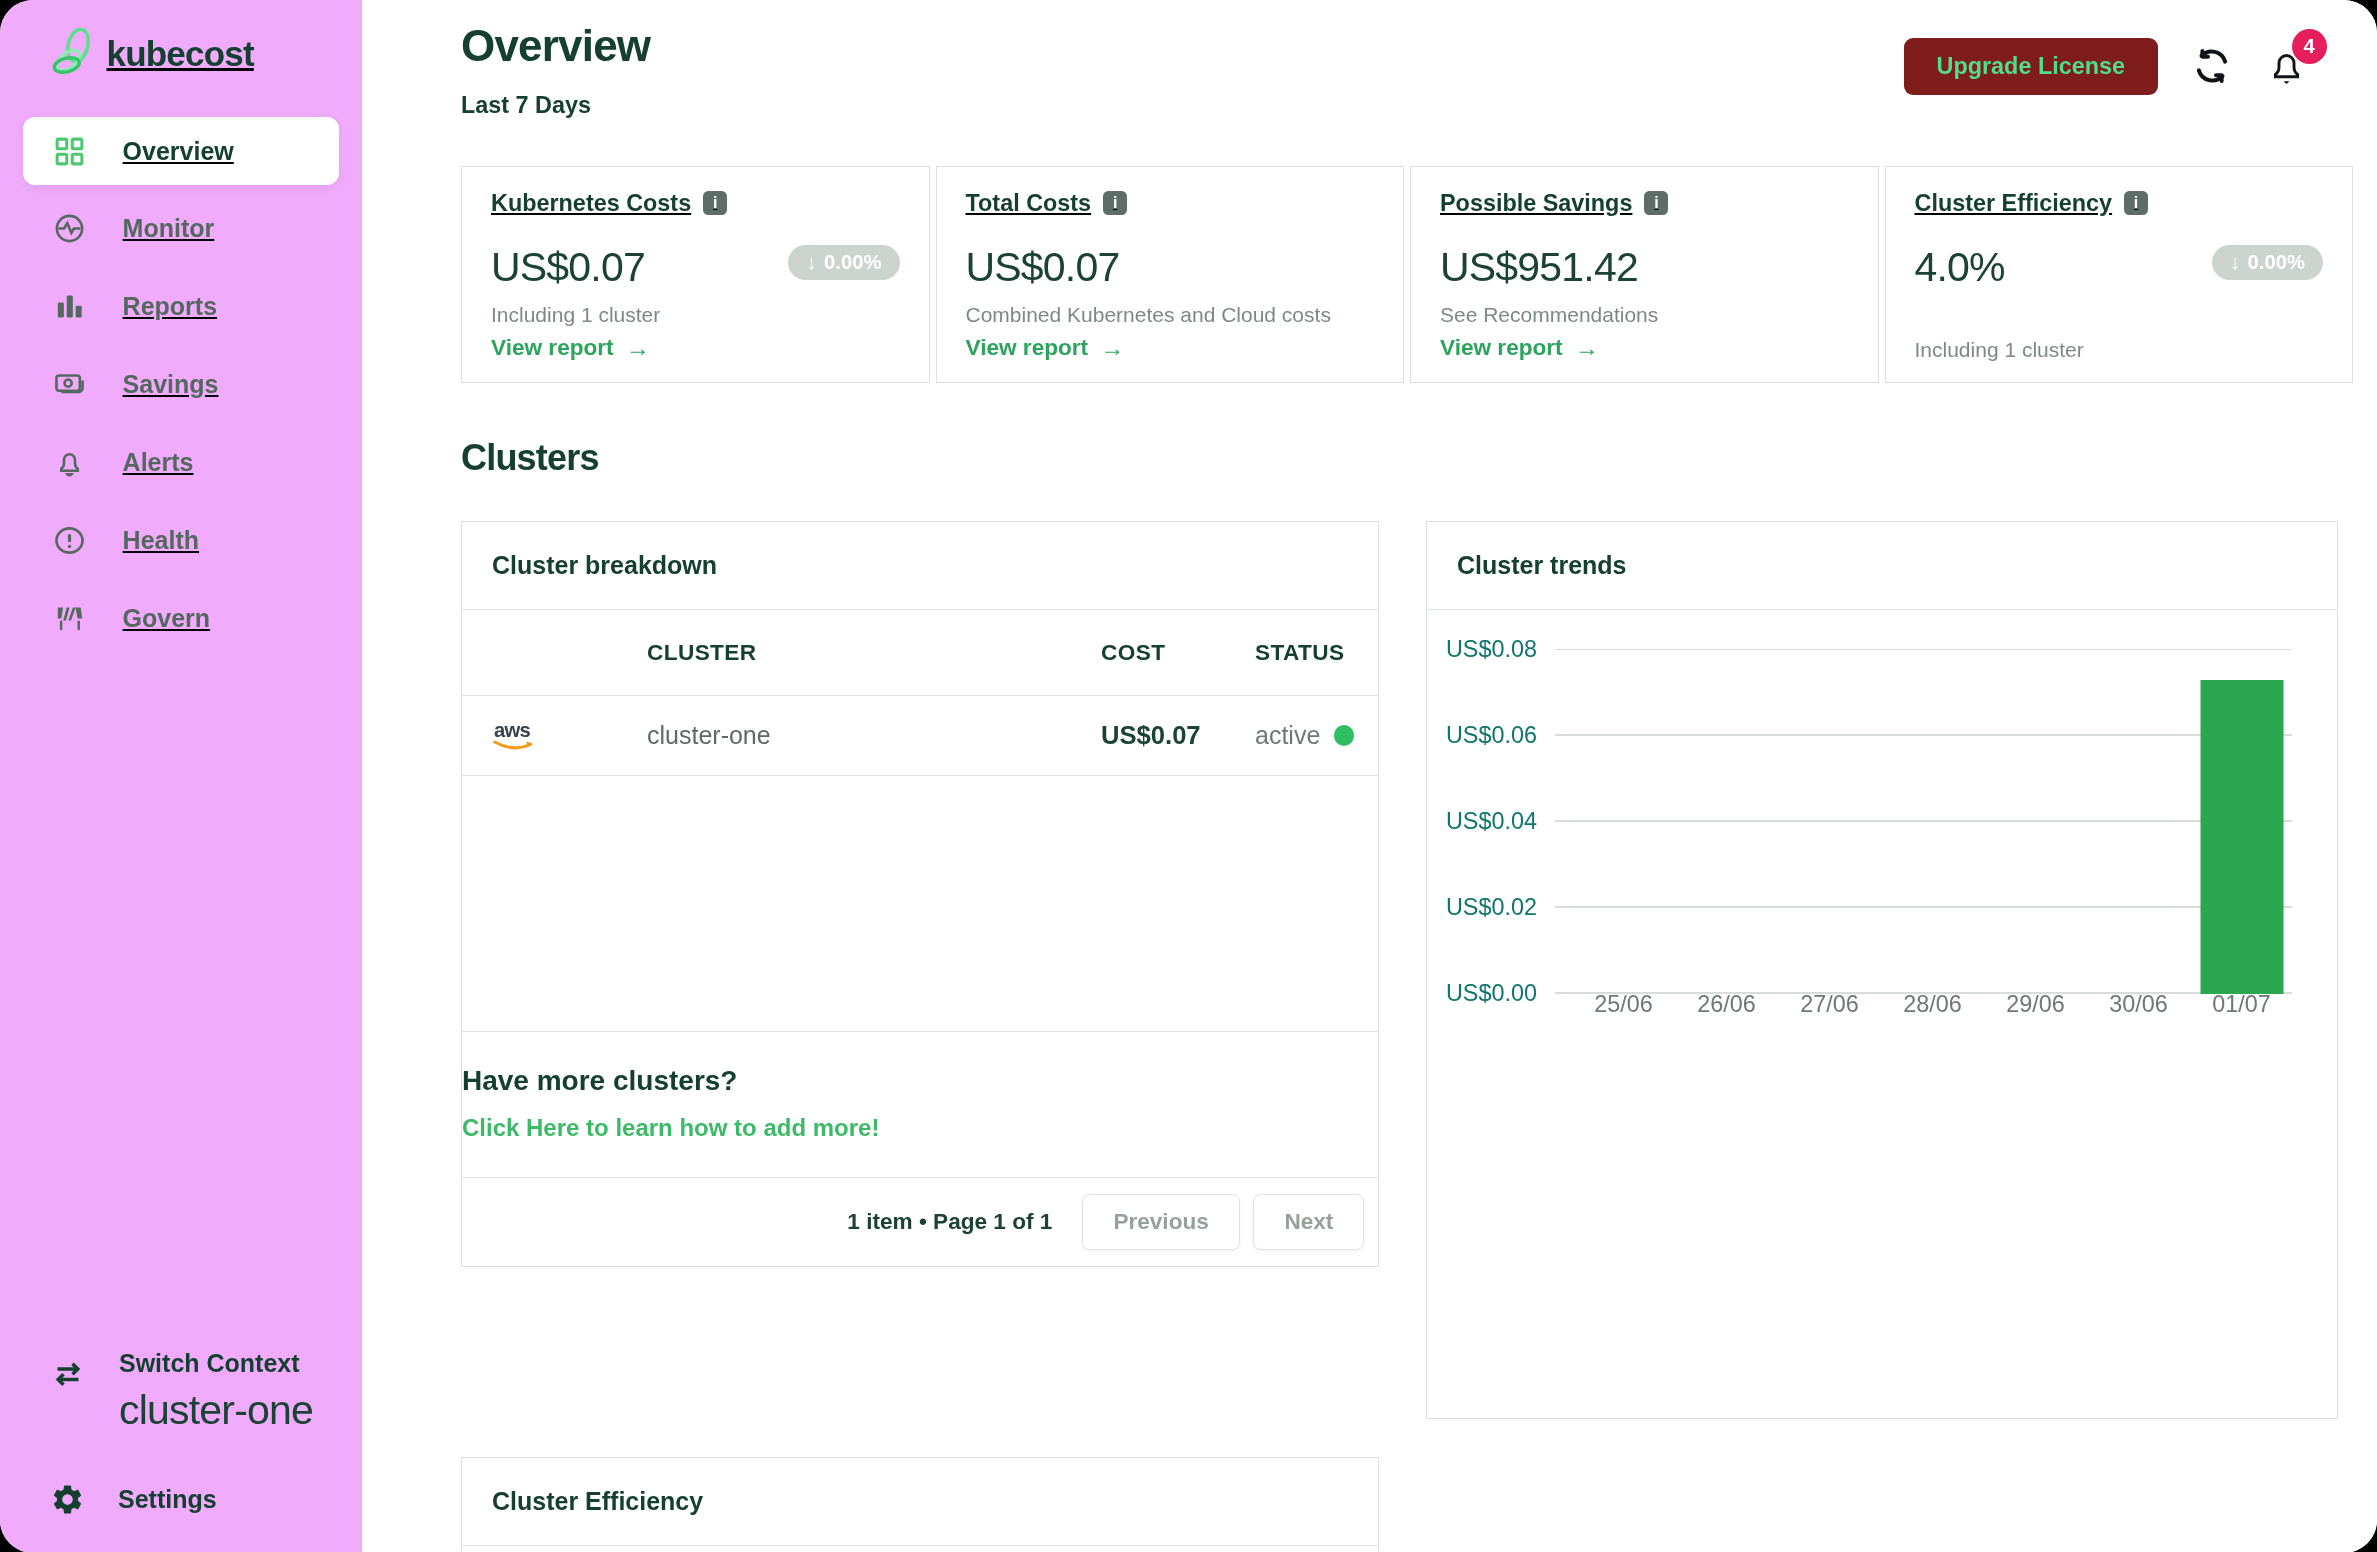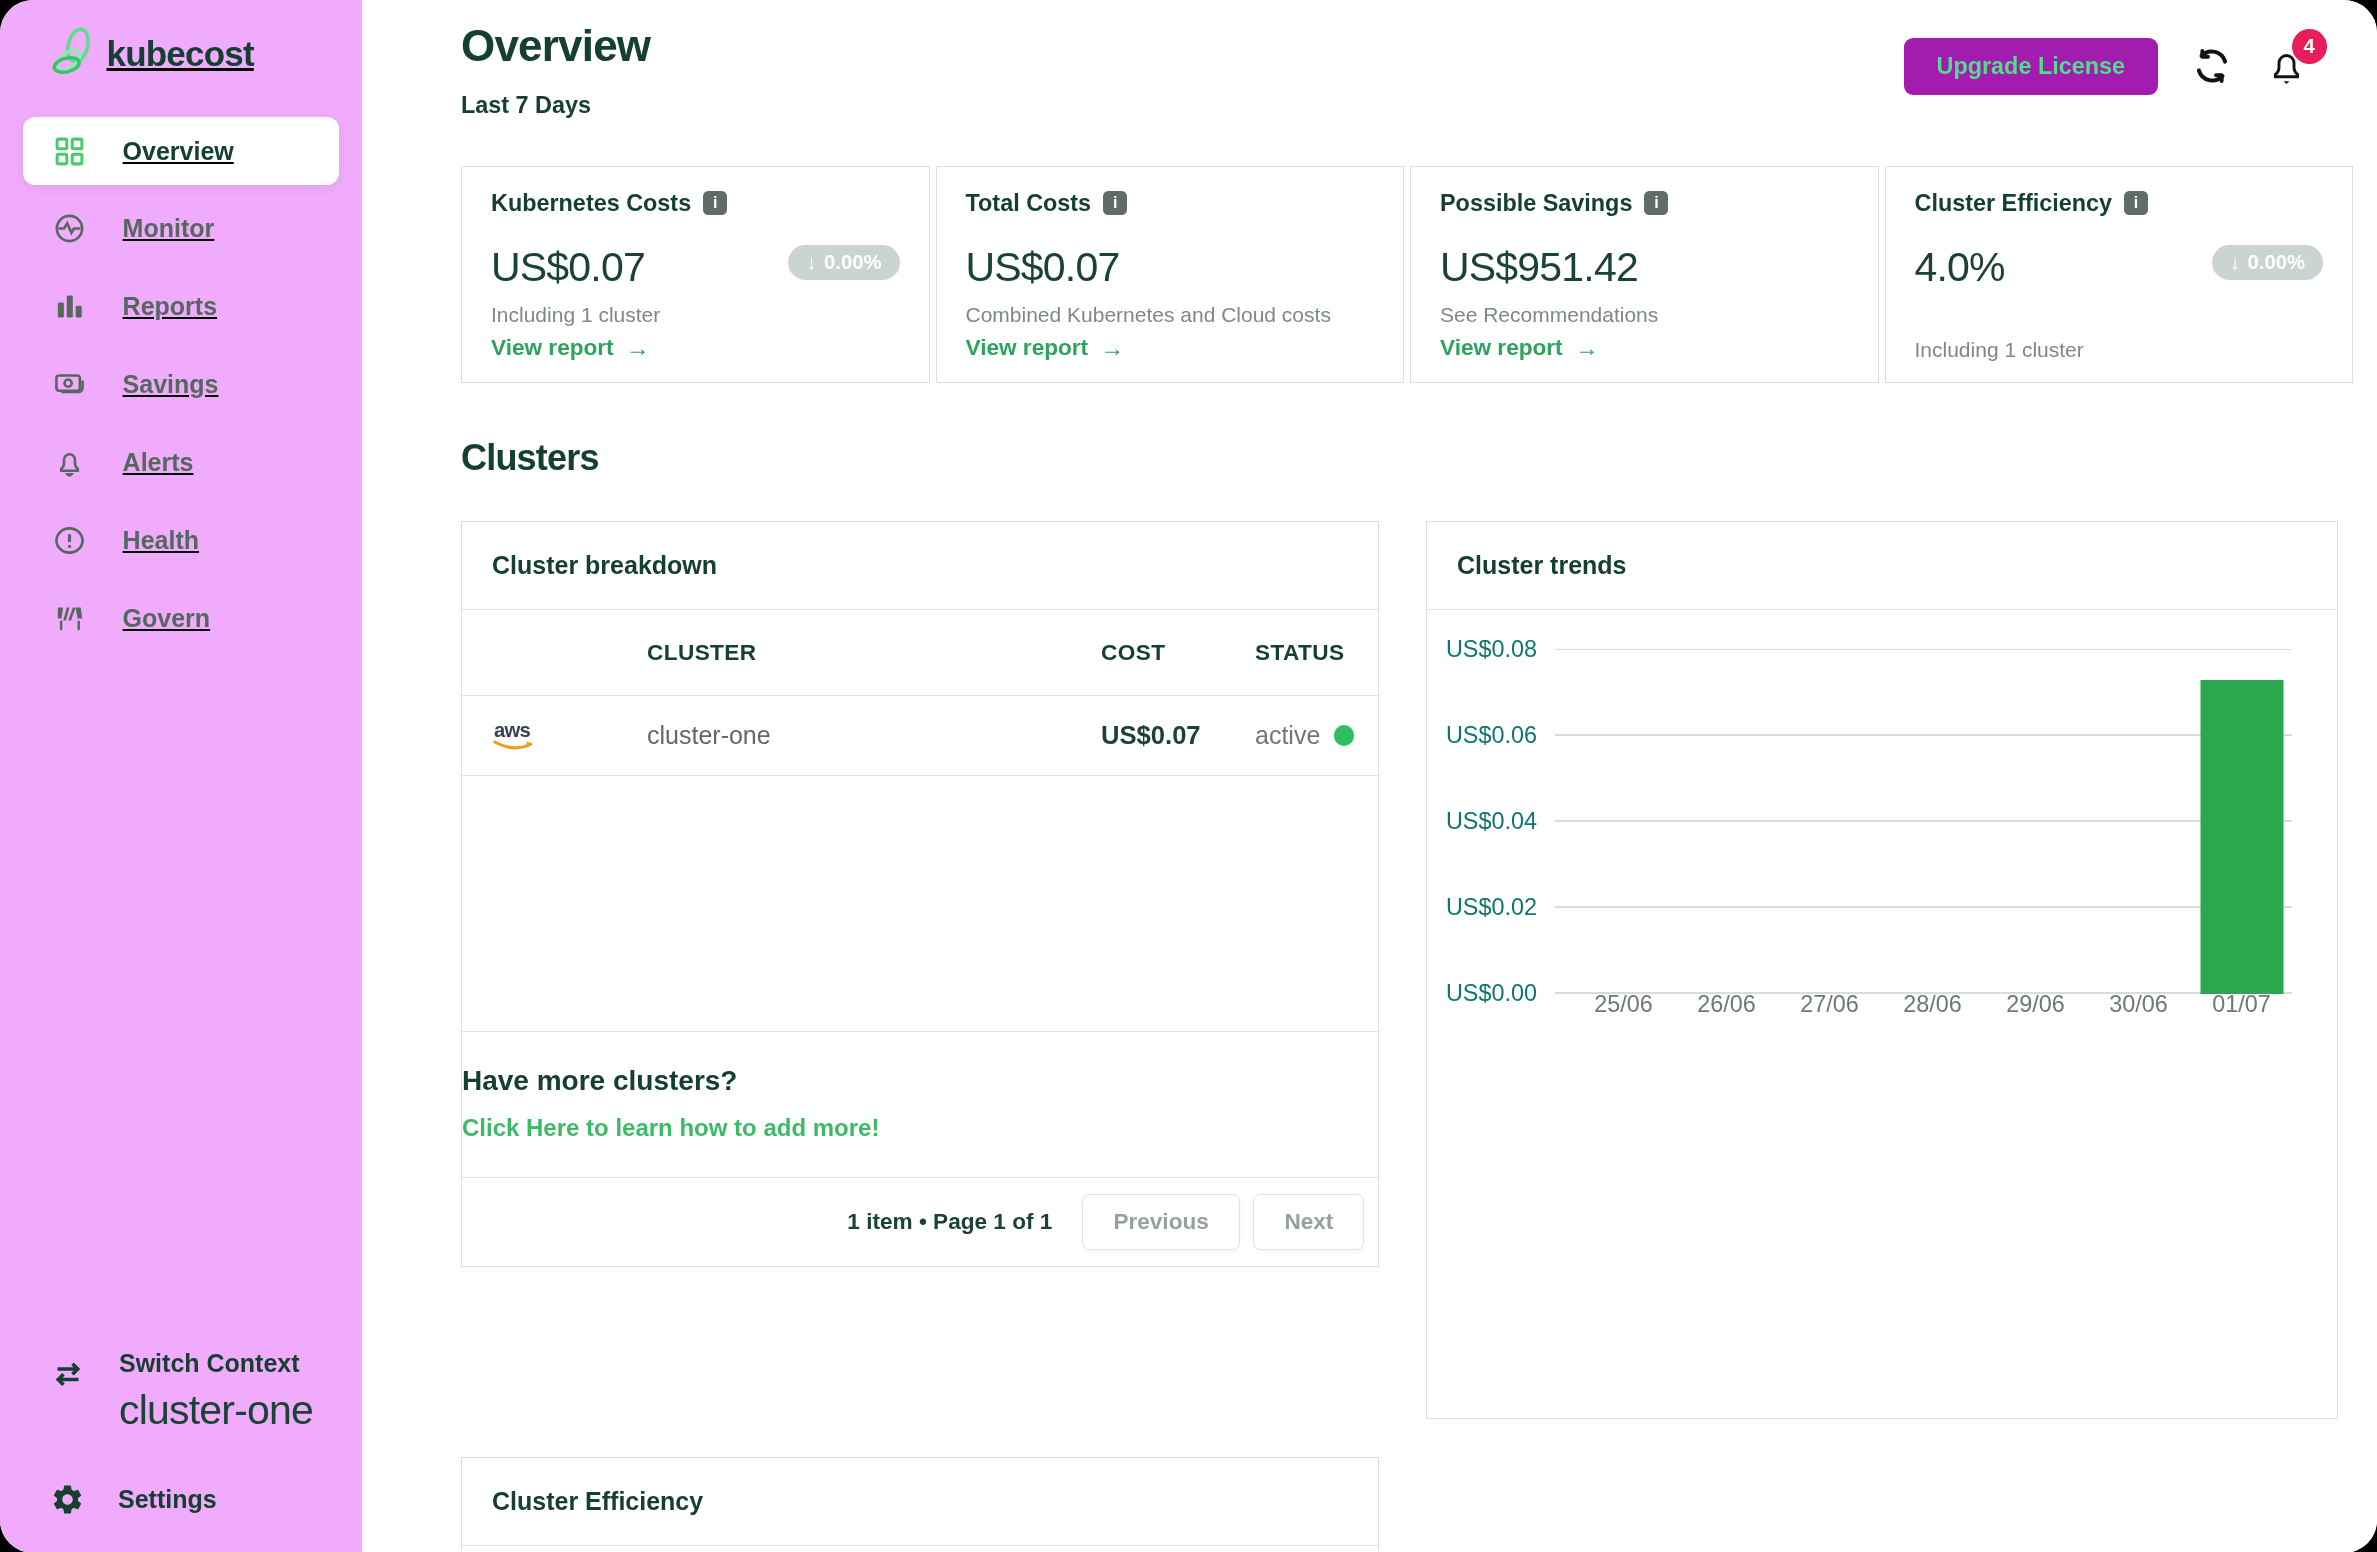--- a/index.html
+++ b/index.html
@@ -28,29 +28,29 @@
   .settings-row { display:flex; align-items:center; gap:33px; padding-left:50px; cursor:pointer; }
   .settings-row svg { width:35px; height:35px; color:#15402f; }
   .settings-label { font-size:25px; font-weight:700; color:#15402f; }
 
   
   .main { flex:1; background:#fff; padding:21px 25px 0 99px; overflow:hidden; }
   .topbar { display:flex; justify-content:space-between; align-items:flex-start; }
   .page-title { font-size:44px; font-weight:700; color:#15402f; letter-spacing:-0.8px; }
   .page-subtitle { font-size:23.4px; font-weight:700; color:#15402f; margin-top:21px; }
   .top-actions { display:flex; align-items:center; gap:33px; margin-top:16.6px; padding-right:45px; }
-  .upgrade-btn { background:#a21caf; color:#4fde8b; border:none; border-radius:9px; font-size:23.4px; font-weight:700; padding:15px 33px; cursor:pointer; font-family:inherit; }
+  .upgrade-btn { background:#7f1d1d; color:#4fde8b; border:none; border-radius:9px; font-size:23.4px; font-weight:700; padding:15px 33px; cursor:pointer; font-family:inherit; }
   .icon-btn { background:none; border:none; cursor:pointer; color:#101418; display:flex; }
   .bell-wrap { position:relative; }
   .badge { position:absolute; top:-16.6px; right:-19.6px; width:35px; height:35px; border-radius:50%; background:#e61e5c; color:#fff; font-size:20.3px; font-weight:700; display:flex; align-items:center; justify-content:center; }
 
   
   .stats { display:grid; grid-template-columns:repeat(4,1fr); gap:6px; margin-top:47px; width:1892px; }
   .stat-card { background:#fff; border:1.5px solid #dadfdc; height:217px; padding:22.6px 29px 19.6px 29px; display:flex; flex-direction:column; }
-  .sc-head { display:flex; align-items:center; gap:12px; }
+  .sc-head { display:flex; align-items:center; gap:12px;text-decoration:underline; }
   .sc-title2 { font-size:23.4px; font-weight:700; color:#15402f; }
   .info-chip { width:24px; height:24px; border-radius:5.3px; background:#5e6d68; color:#fff; font-size:16px; font-weight:700; display:flex; align-items:center; justify-content:center; cursor:pointer; }
   .sc-value-row { display:flex; align-items:center; margin-top:18px; }
   .sc-value { font-size:41px; font-weight:500; color:#1b4334; letter-spacing:-0.8px; }
   .pill { margin-left:auto; background:#ccd4d0; border-radius:753px; color:#fff; font-size:20.3px; font-weight:700; padding:6px 18px; display:flex; align-items:center; gap:7.5px; }
   .sc-sub { margin-top:auto; font-size:21px; color:#7e8985; }
   .sc-link { margin-top:7.5px; font-size:22.6px; font-weight:700; color:#2ca45d; display:flex; align-items:center; gap:12px; cursor:pointer; }
   .sc-link .arr { font-weight:400; font-size:24px; }
 
   .section-heading { font-size:36px; font-weight:700; color:#15402f; margin-top:54px; letter-spacing:-0.8px; }

